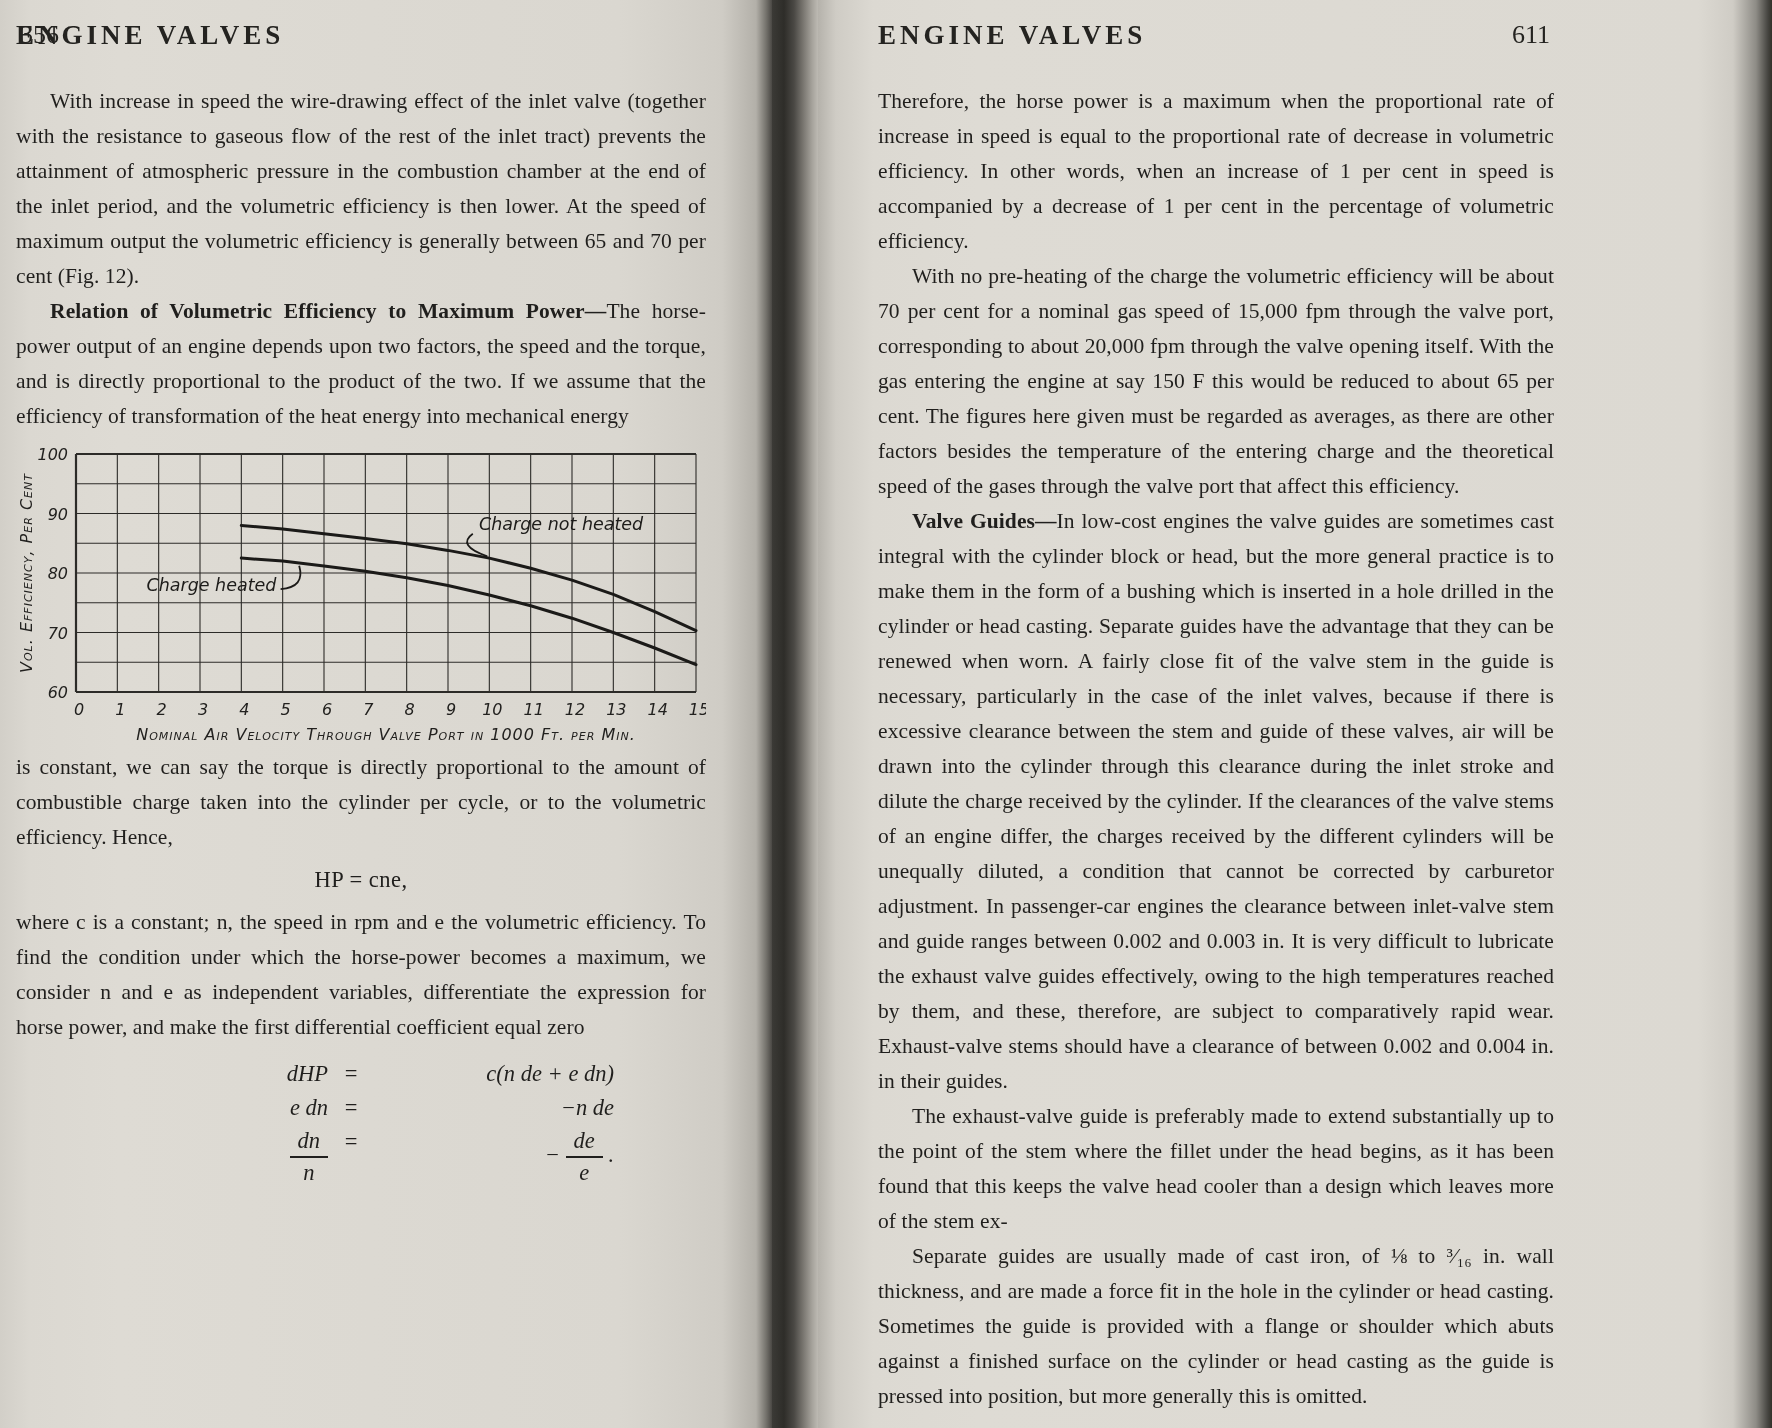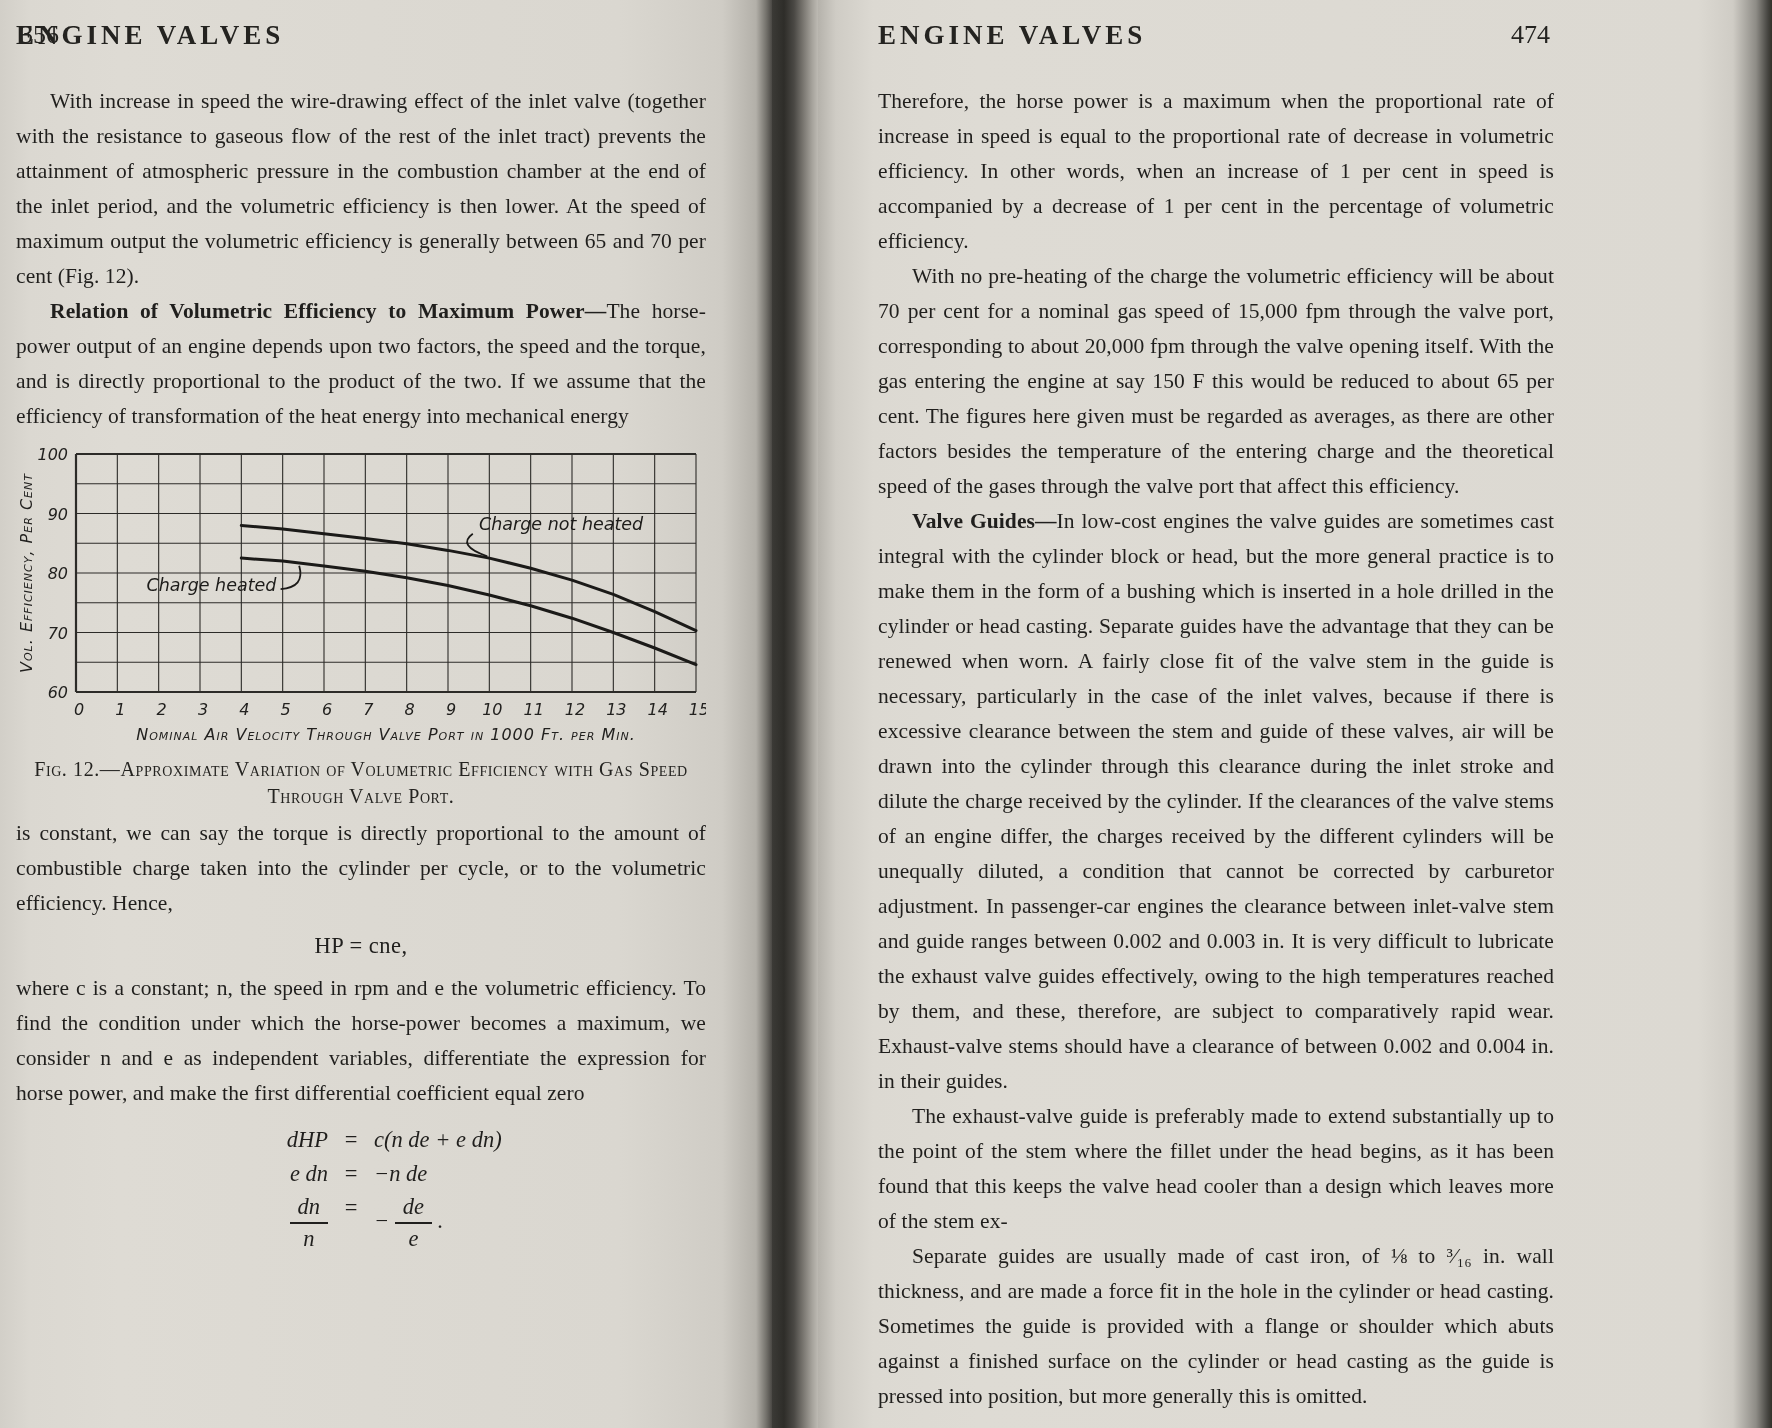--- a/index.html
+++ b/index.html
@@ -52,21 +52,21 @@
     font-variant:small-caps;font-size:20px;line-height:27px;letter-spacing:0.6px;color:#242320;
   }
 
   .equation-line{
     text-align:center;font-size:22.5px;margin:12px 0 12px 0;letter-spacing:0.5px;
   }
   .equation-block{margin:16px 0 0 0;font-style:italic;font-size:22.5px;}
   .eq-row{display:flex;justify-content:center;margin:8px 0;}
   .eq-left{width:220px;text-align:right;padding-right:10px;}
   .eq-mid{width:26px;text-align:center;font-style:normal;}
-  .eq-right{width:240px;text-align:left;padding-left:10px;}
+  .eq-right{width:240px;text-align:right;padding-left:10px;}
   .frac{display:inline-flex;flex-direction:column;align-items:center;vertical-align:middle;line-height:1.05;}
   .frac .fnum{display:block;padding:0 8px 3px 8px;border-bottom:2px solid #201f1d;}
   .frac .fden{display:block;padding-top:3px;}
 </style>
 </head>
 <body>
 
 <div class="page page-left">
   <div class="content content-left">
     <div class="running-header">
@@ -127,21 +127,20 @@
           <text class="tick" x="683" y="271" text-anchor="middle">15</text>
           <polyline points="225.3,81.4 266.7,85.0 308.0,89.7 349.3,94.5 390.7,99.8 432.0,106.4 473.3,114.1 514.7,124.2 556.0,136.1 597.3,150.4 638.7,167.7 680.0,186.7" fill="none" stroke="#1b1a18" stroke-width="3" stroke-linecap="round" stroke-linejoin="round"></polyline>
           <polyline points="225.3,114.1 266.7,117.1 308.0,121.9 349.3,127.2 390.7,133.8 432.0,141.5 473.3,151.0 514.7,161.7 556.0,174.2 597.3,188.5 638.7,204.0 680.0,220.6" fill="none" stroke="#1b1a18" stroke-width="3" stroke-linecap="round" stroke-linejoin="round"></polyline>
           <text class="hand" x="463" y="86.15999999999998" text-anchor="start">Charge not heated</text>
           <path d="M 456.8 89.73000000000003 Q 440.26666666666665 101.63000000000002 471.26666666666665 112.34000000000002" fill="none" stroke="#1b1a18" stroke-width="1.8"></path>
           <text class="hand" x="260.46666666666664" y="146.85" text-anchor="end">Charge heated</text>
           <path d="M 264.6 145.06500000000003 Q 289.4 143.28000000000003 283.20000000000005 121.85999999999999" fill="none" stroke="#1b1a18" stroke-width="1.8"></path>
           <text class="axis-title" x="370" y="296" text-anchor="middle">Nominal Air Velocity Through Valve Port in 1000 Ft. per Min.</text>
           <text class="axis-title" transform="rotate(-90)" x="-129" y="16" text-anchor="middle">Vol. Efficiency, Per Cent</text>
         </svg>
-      <div class="fig-caption">Fig. 12.—Approximate Variation of Volumetric Efficiency with Gas Speed Through Valve Port.</div>
     </div>
 
     <p class="body-text">is constant, we can say the torque is directly proportional to the amount of combustible charge taken into the cylinder per cycle, or to the volumetric efficiency.  Hence,</p>
     <div class="equation-line">HP = cne,</div>
     <p class="body-text">where c is a constant; n, the speed in rpm and e the volumetric efficiency.  To find the condition under which the horse-power becomes a maximum, we consider n and e as independent variables, differentiate the expression for horse power, and make the first differential coefficient equal zero</p>
 
     <div class="equation-block">
       <div class="eq-row">
         <span class="eq-left">dHP</span>
         <span class="eq-mid">=</span>
@@ -172,21 +171,21 @@
     </div>
   </div>
 </div>
 
 <div class="gutter"></div>
 
 <div class="page page-right">
   <div class="content content-right">
     <div class="running-header">
       <span class="running-title">ENGINE VALVES</span>
-      <span class="folio folio-right">474</span>
+      <span class="folio folio-right">611</span>
     </div>
 
     <p class="body-text">Therefore, the horse power is a maximum when the proportional rate of increase in speed is equal to the proportional rate of decrease in volumetric efficiency.  In other words, when an increase of 1 per cent in speed is accompanied by a decrease of 1 per cent in the percentage of volumetric efficiency.</p>
     <p class="body-text indent">With no pre-heating of the charge the volumetric efficiency will be about 70 per cent for a nominal gas speed of 15,000 fpm through the valve port, corresponding to about 20,000 fpm through the valve opening itself.  With the gas entering the engine at say 150 F this would be reduced to about 65 per cent.  The figures here given must be regarded as averages, as there are other factors besides the temperature of the entering charge and the theoretical speed of the gases through the valve port that affect this efficiency.</p>
     <p class="body-text indent"><span class="lead-bold">Valve Guides—</span><span>In low-cost engines the valve guides are sometimes cast integral with the cylinder block or head, but the more general practice is to make them in the form of a bushing which is inserted in a hole drilled in the cylinder or head casting.  Separate guides have the advantage that they can be renewed when worn.  A fairly close fit of the valve stem in the guide is necessary, particularly in the case of the inlet valves, because if there is excessive clearance between the stem and guide of these valves, air will be drawn into the cylinder through this clearance during the inlet stroke and dilute the charge received by the cylinder.  If the clearances of the valve stems of an engine differ, the charges received by the different cylinders will be unequally diluted, a condition that cannot be corrected by carburetor adjustment.  In passenger-car engines the clearance between inlet-valve stem and guide ranges between 0.002 and 0.003 in.  It is very difficult to lubricate the exhaust valve guides effectively, owing to the high temperatures reached by them, and these, therefore, are subject to comparatively rapid wear.  Exhaust-valve stems should have a clearance of between 0.002 and 0.004 in. in their guides.</span></p>
     <p class="body-text indent">The exhaust-valve guide is preferably made to extend substantially up to the point of the stem where the fillet under the head begins, as it has been found that this keeps the valve head cooler than a design which leaves more of the stem ex-</p>
     <p class="body-text indent">Separate guides are usually made of cast iron, of ⅛ to ³⁄₁₆ in. wall thickness, and are made a force fit in the hole in the cylinder or head casting.  Sometimes the guide is provided with a flange or shoulder which abuts against a finished surface on the cylinder or head casting as the guide is pressed into position, but more generally this is omitted.</p>
   </div>
 </div>
 

